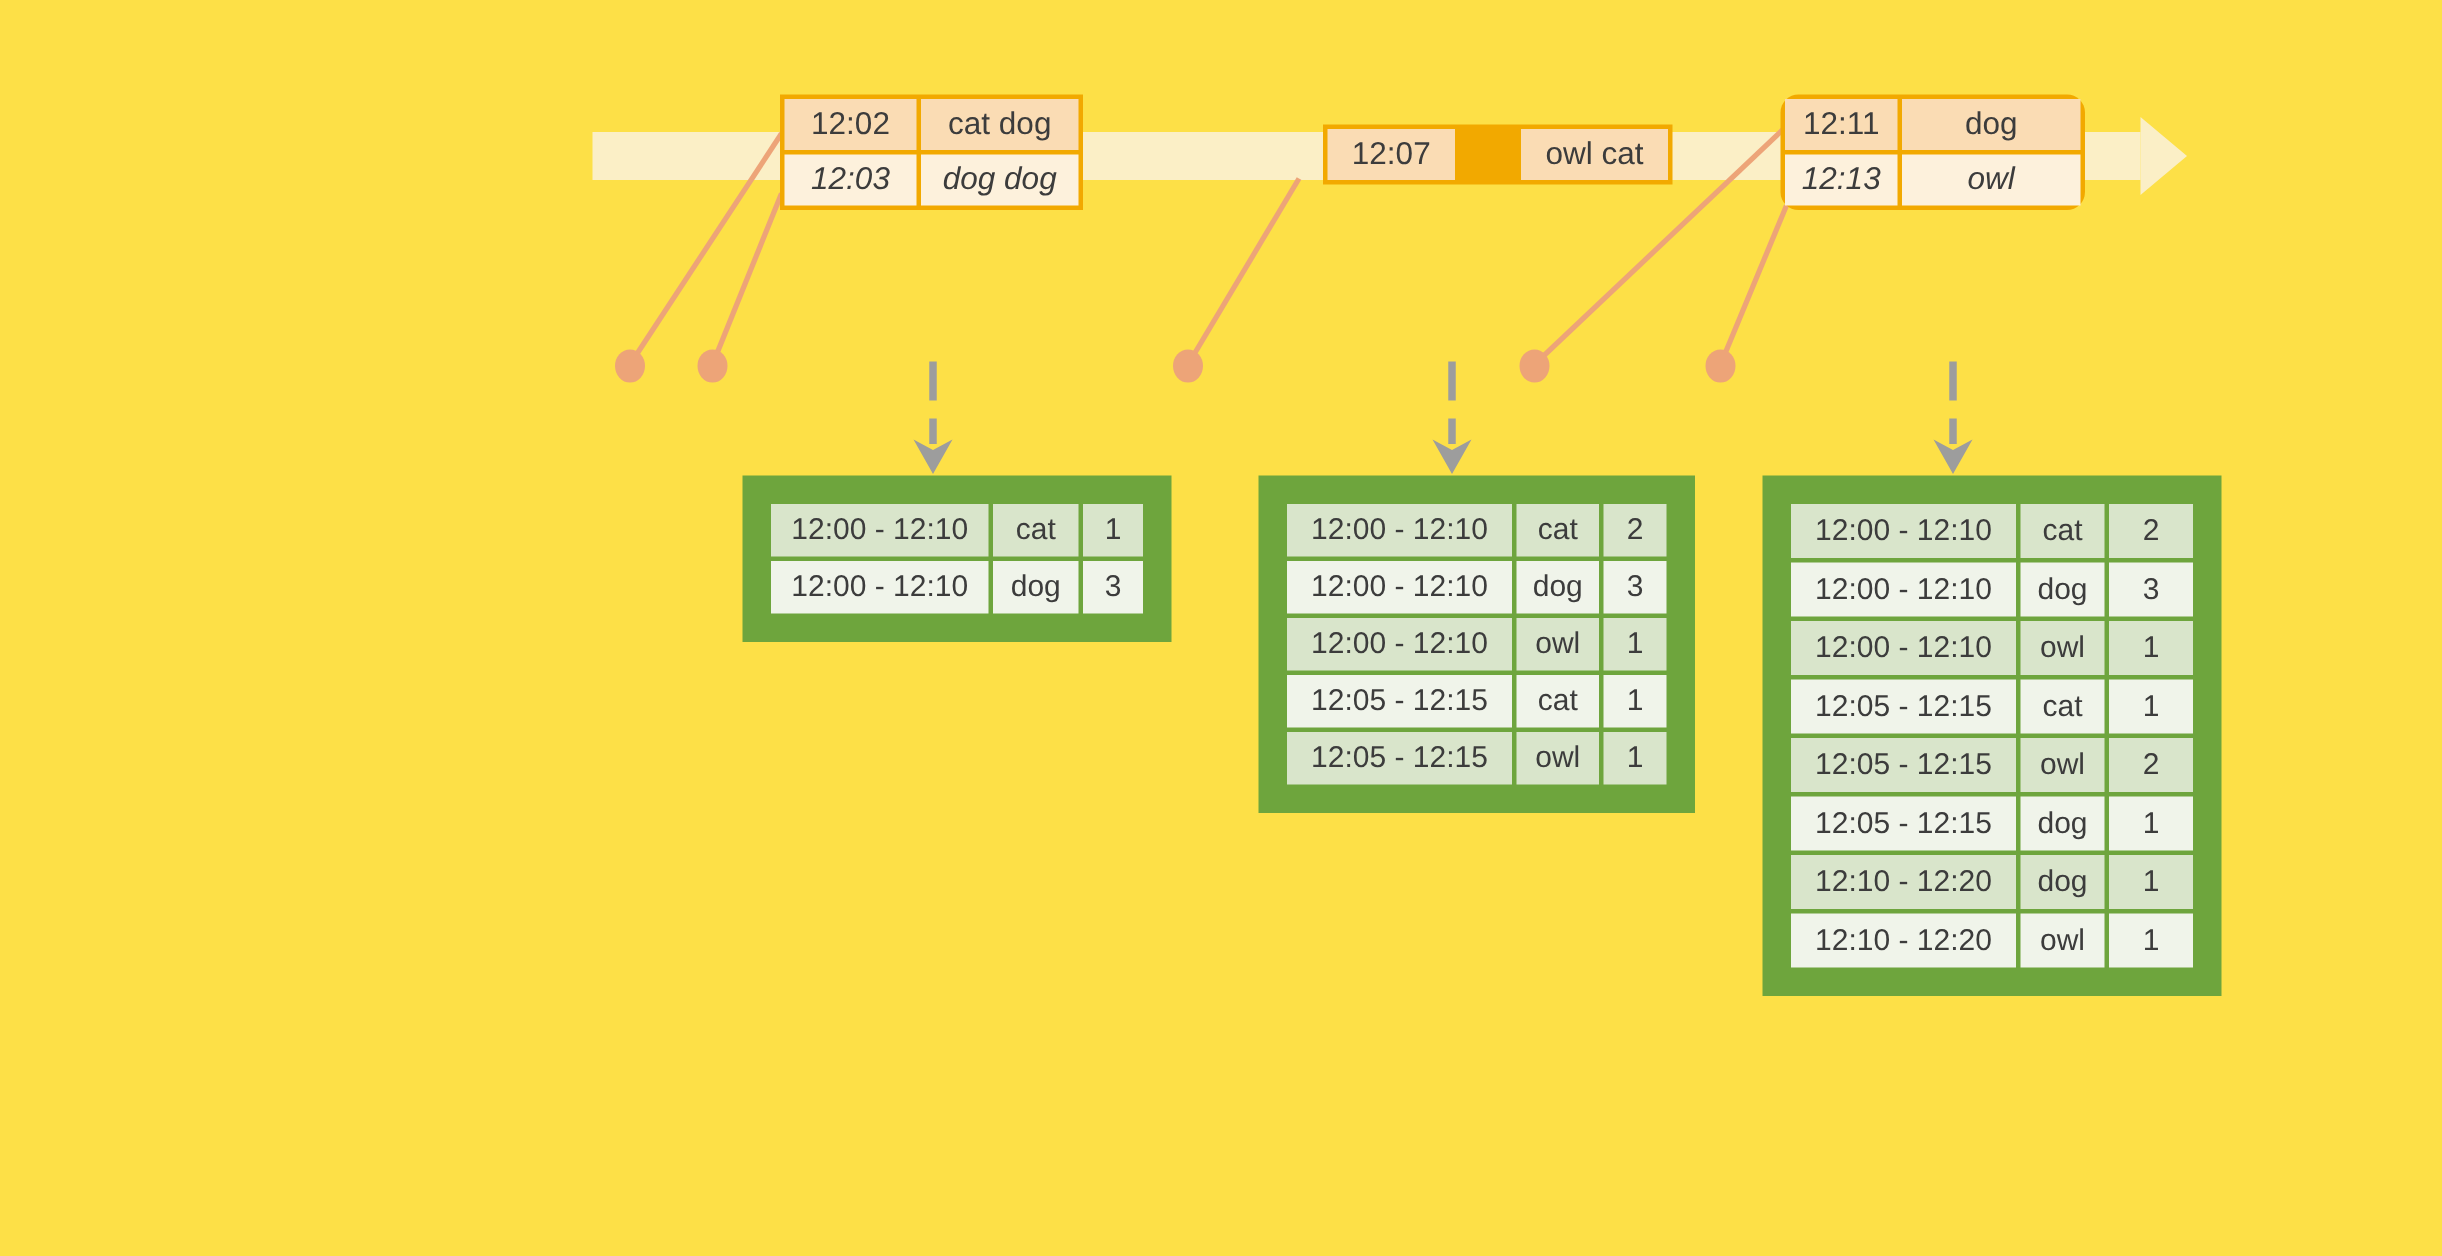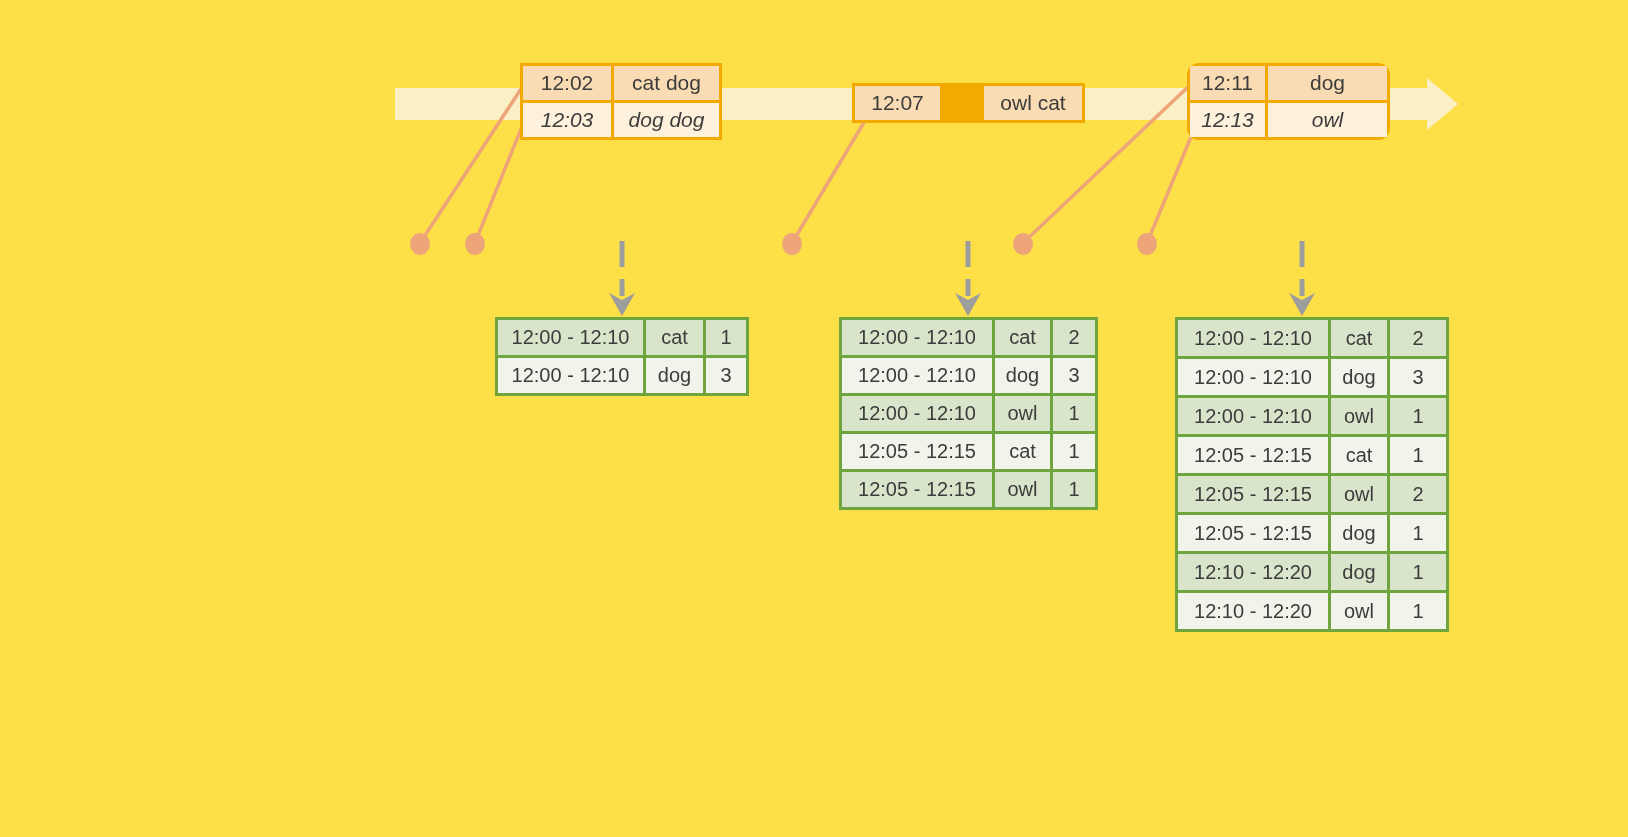--- a/index.html
+++ b/index.html
@@ -16,21 +16,21 @@
   }
   .etable .cell {
     display:flex; align-items:center; justify-content:center;
     font-size:21px; color:#3C3C3C; white-space:nowrap;
   }
   .erow-dark  { background:#FADCB4; }
   .erow-light { background:#FDF1DC;font-style:italic; }
 
   
   .gtable {
-    position:absolute; z-index:2; display:grid; gap:3px; padding:3px;
+    position:absolute; z-index:2; display:grid; gap:3px; padding:19px;
     background:#6EA53D; box-sizing:content-box;
   }
   .gtable .cell {
     display:flex; align-items:center; justify-content:center;
     font-size:20px; color:#3C3C3C; white-space:nowrap;
   }
   .grow-dark  { background:#D9E5CB; }
   .grow-light { background:#F0F4EA; }
 </style>
 </head>
@@ -69,21 +69,21 @@
     </g>
   </svg>
 
   <div class="etable" style="left:520px; top:63px; grid-template-columns:88px 105px; grid-auto-rows:34px;">
     <div class="cell erow-dark">12:02</div>
     <div class="cell erow-dark">cat dog</div>
     <div class="cell erow-light">12:03</div>
     <div class="cell erow-light">dog dog</div>
   </div>
 
-  <div class="etable" style="left:852px; top:83px; grid-template-columns:85px 98px; grid-auto-rows:34px;gap:44px;">
+  <div class="etable" style="left:882px; top:83px; grid-template-columns:85px 98px; grid-auto-rows:34px;gap:44px;">
     <div class="cell erow-dark">12:07</div>
     <div class="cell erow-dark">owl cat</div>
   </div>
 
   <div class="etable" style="left:1187px; top:63px; grid-template-columns:75px 119px; grid-auto-rows:34px;border-radius:12px;">
     <div class="cell erow-dark">12:11</div>
     <div class="cell erow-dark">dog</div>
     <div class="cell erow-light">12:13</div>
     <div class="cell erow-light">owl</div>
   </div>

